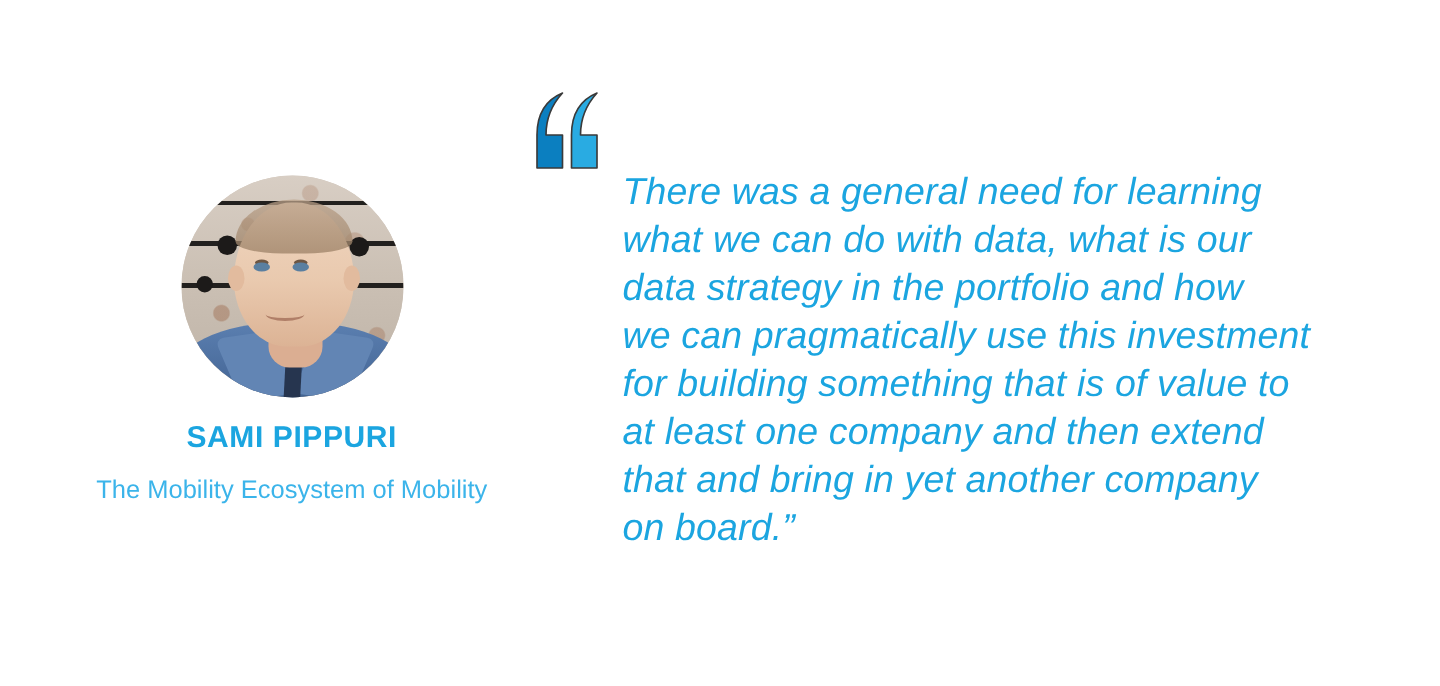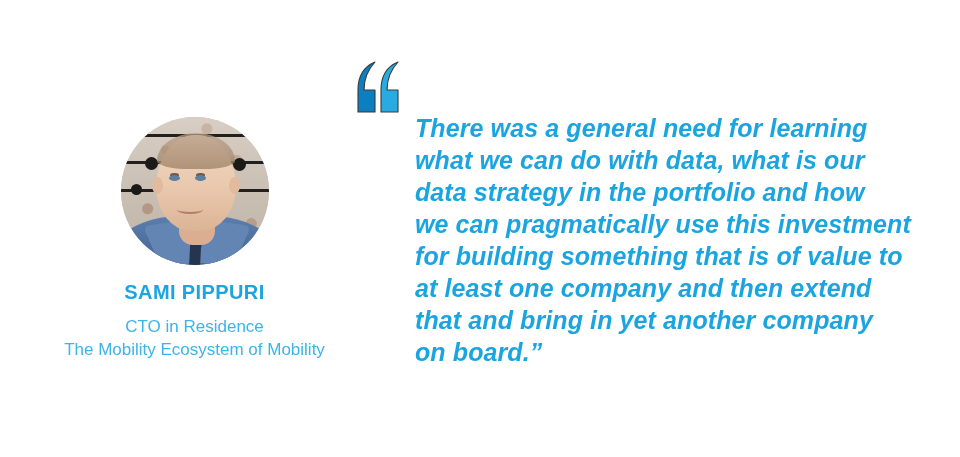--- a/index.html
+++ b/index.html
@@ -185,21 +185,20 @@
     color: #3bb4ea;
     line-height: 1.32;
   }
 
   
   .quote-block {
     position: absolute;
     left: 355px;
     top: 60px;
     width: 560px;
-    font-weight: bold;
   }
 
   .quote-mark {
     display: block;
     width: 48px;
     height: 54px;
     margin-left: 0;
   }
 
   .quote-text {
@@ -233,21 +232,20 @@
       <div class="avatar-head"></div>
       <div class="avatar-hair"></div>
       <div class="avatar-ear-l"></div>
       <div class="avatar-ear-r"></div>
       <div class="avatar-eye-l"></div>
       <div class="avatar-eye-r"></div>
       <div class="avatar-mouth"></div>
     </div>
 
     <p class="speaker-name">SAMI PIPPURI</p>
-    <p class="speaker-role">CTO in Residence</p>
     <p class="speaker-org">The Mobility Ecosystem of Mobility</p>
   </div>
 
   <div class="quote-block">
 
     <svg class="quote-mark" viewBox="0 0 48 54">
       <path d="M3 52 L3 30 Q3 9 20 2 Q9 14 9 30 L20 30 L20 52 Z" fill="#0b7fc0" stroke="#3a3a3a" stroke-width="1.1" stroke-linejoin="round"></path>
       <path d="M26 52 L26 30 Q26 9 43 2 Q32 14 32 30 L43 30 L43 52 Z" fill="#29abe2" stroke="#3a3a3a" stroke-width="1.1" stroke-linejoin="round"></path>
     </svg>
 

